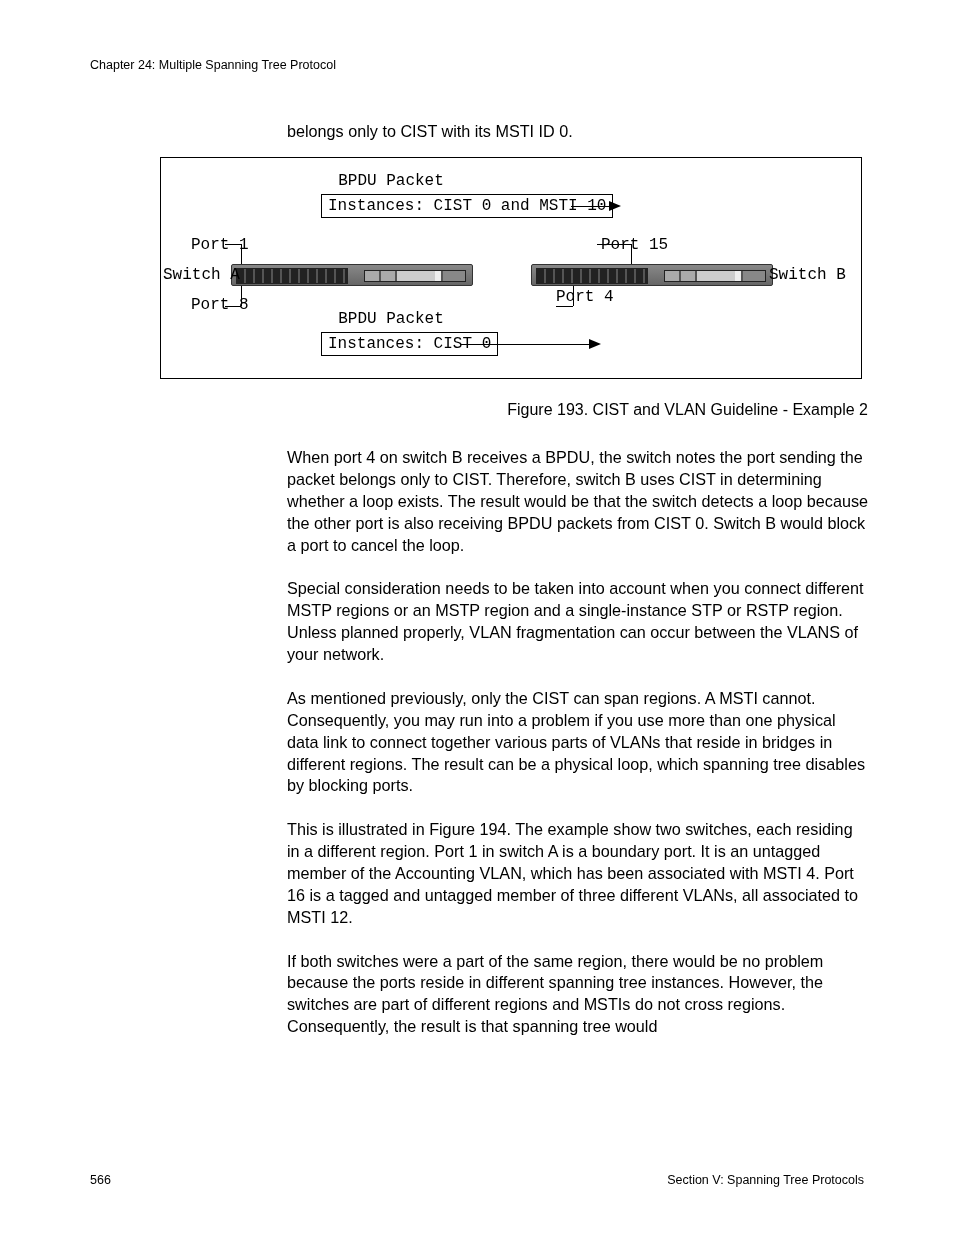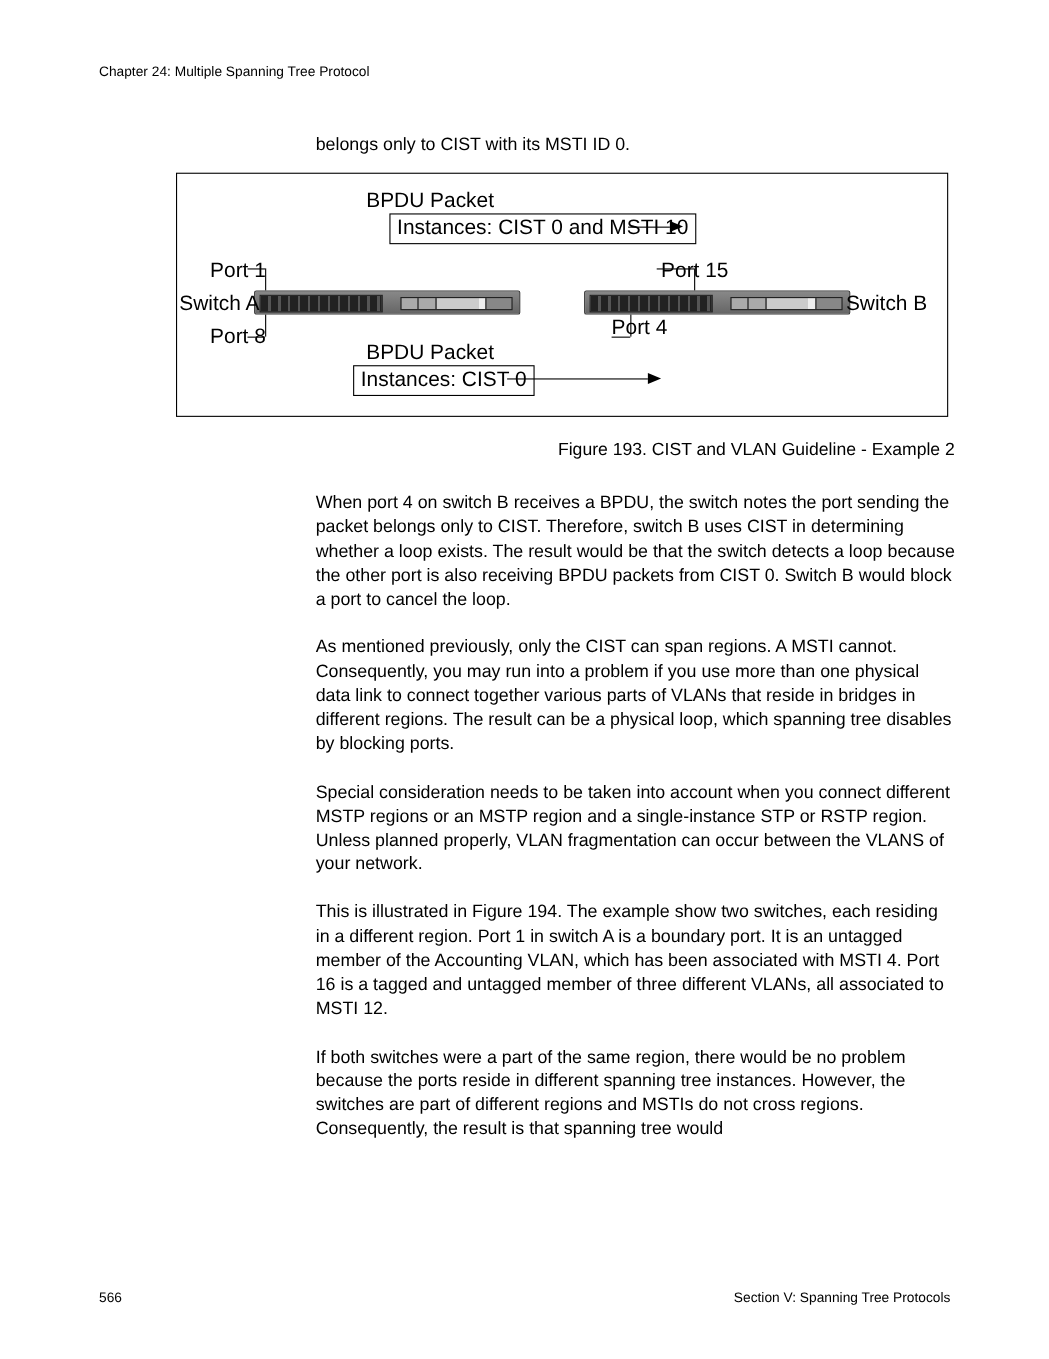--- a/index.html
+++ b/index.html
@@ -24,22 +24,23 @@
   }
   .lead-para {
     font-size: 16.2px;
   }
   .figure-box {
     border: 1px solid #000;
     margin: 16px 0 22px 70px;
     width: 700px;
     height: 220px;
     position: relative;
-    font-size: 19px;
+    font-size: 16px;
     color:#000;
+    font-family:Liberation Mono, monospace;
   }
   .fig-label-centered {
     position:absolute;
     text-align:center;
   }
   .fig-box {
     position:absolute;
     border:1px solid #000;
     padding:2px 6px;
     background:#fff;
@@ -120,21 +121,21 @@
 <body>
 
 <div class="page">
   <div class="running-head">Chapter 24: Multiple Spanning Tree Protocol</div>
 
   <p class="lead-para indent">belongs only to CIST with its MSTI ID 0.</p>
 
   <div class="figure-box">
 
     <div class="fig-label-centered" style="left:160px;top:14px;width:140px;">BPDU Packet</div>
-    <div class="fig-box" style="left:160px;top:36px;margin-left:33px;">Instances: CIST 0 and MSTI 10</div>
+    <div class="fig-box" style="left:160px;top:36px;">Instances: CIST 0 and MSTI 10</div>
     <div class="arrow" style="left:410px;top:48px;width:50px;">
       <div class="arrow-line"></div>
         <div class="arrow-head"></div>
     </div>
 
     <div class="sw" style="left:70px;top:106px;"></div>
     <div class="sw" style="left:370px;top:106px;"></div>
 
     <div class="port-line" style="left:80px;top:86px;height:20px;"></div>
     <div class="port-line" style="left:80px;top:128px;height:20px;"></div>
@@ -160,22 +161,22 @@
     <div class="arrow" style="left:300px;top:186px;width:140px;">
       <div class="arrow-line"></div>
         <div class="arrow-head"></div>
     </div>
   </div>
 
   <p class="fig-caption">Figure 193. CIST and VLAN Guideline - Example 2</p>
 
   <div class="indent">
     <p class="body-p">When port 4 on switch B receives a BPDU, the switch notes the port sending the packet belongs only to CIST. Therefore, switch B uses CIST in determining whether a loop exists. The result would be that the switch detects a loop because the other port is also receiving BPDU packets from CIST 0. Switch B would block a port to cancel the loop.</p>
+    <p class="body-p">Special consideration needs to be taken into account when you connect different MSTP regions or an MSTP region and a single-instance STP or RSTP region. Unless planned properly, VLAN fragmentation can occur between the VLANS of your network.</p>
     <p class="body-p">As mentioned previously, only the CIST can span regions. A MSTI cannot. Consequently, you may run into a problem if you use more than one physical data link to connect together various parts of VLANs that reside in bridges in different regions. The result can be a physical loop, which spanning tree disables by blocking ports.</p>
-    <p class="body-p">Special consideration needs to be taken into account when you connect different MSTP regions or an MSTP region and a single-instance STP or RSTP region. Unless planned properly, VLAN fragmentation can occur between the VLANS of your network.</p>
     <p class="body-p">This is illustrated in Figure 194. The example show two switches, each residing in a different region. Port 1 in switch A is a boundary port. It is an untagged member of the Accounting VLAN, which has been associated with MSTI 4. Port 16 is a tagged and untagged member of three different VLANs, all associated to MSTI 12.</p>
     <p class="body-p">If both switches were a part of the same region, there would be no problem because the ports reside in different spanning tree instances. However, the switches are part of different regions and MSTIs do not cross regions. Consequently, the result is that spanning tree would</p>
   </div>
 </div>
 
 <div class="footer">
   <span>566</span>
   <span>Section V: Spanning Tree Protocols</span>
 </div>
 

